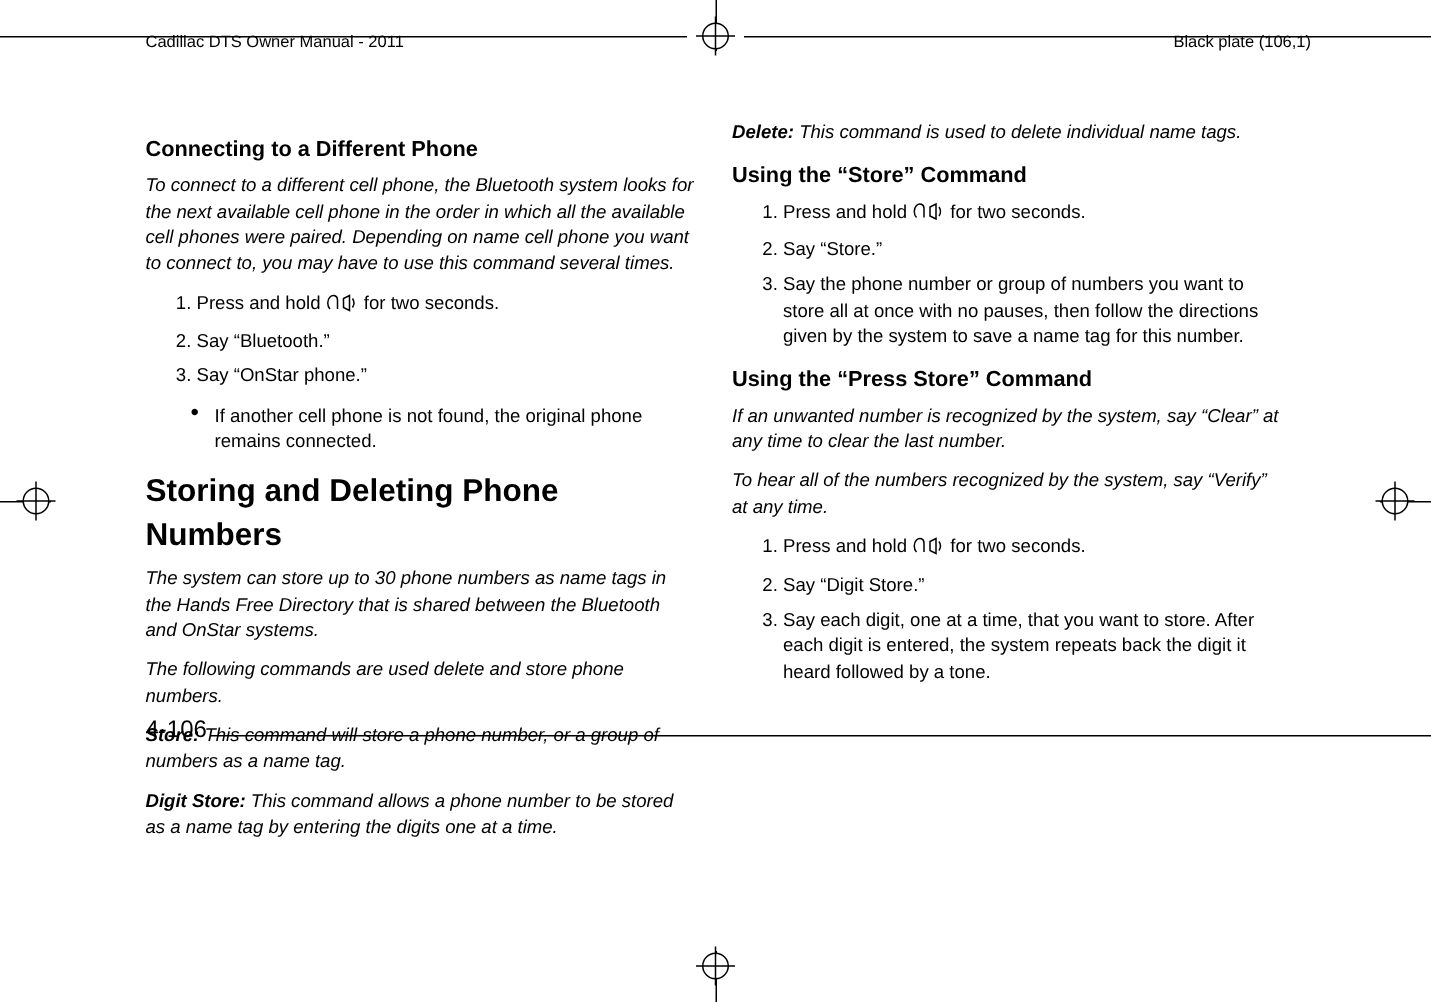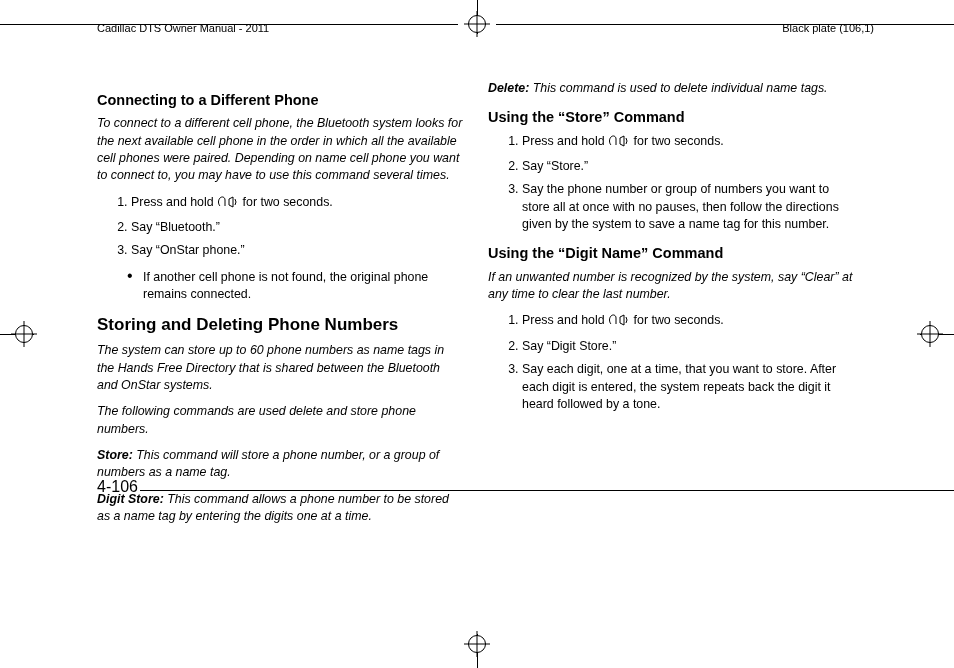--- a/index.html
+++ b/index.html
@@ -13,21 +13,21 @@
   .reg-circ::before, .reg-circ::after { content: ""; position: absolute; background: #000; }
   .reg-circ::before { left: 50%; top: -5px; bottom: -5px; width: 1px; transform: translateX(-0.5px); }
   .reg-circ::after  { top: 50%; left: -5px; right: -5px; height: 1px; transform: translateY(-0.5px); }
 
   
   .hdr { position: absolute; top: 18px; left: 97px; right: 80px; height: 20px; font-size: 11px; display: flex; justify-content: space-between; align-items: center; }
 
   
   .content { position: absolute; top: 80px; left: 97px; width: 760px; display: flex; gap: 24px; }
   .col { width: 367px; font-size: 12.4px; line-height: 1.4; }
-  .col h2 { font-size: 17px; font-weight: bold; margin: 6px 0 6px; }
+  .col h2 { font-size: 21px; font-weight: bold; margin: 6px 0 6px; }
   .col h3 { font-size: 14.5px; font-weight: bold; margin: 10px 0 5px; }
   .col p  { margin: 0 0 9px; font-style: italic; }
   .col ol { list-style: decimal; margin: 0 0 9px 0; padding-left: 34px; }
   .col ol li { padding-left: 0px; margin-bottom: 6px; }
   .col ul { list-style: none; margin: 2px 0 9px 0; padding-left: 46px; }
   .col ul li { position: relative; margin-bottom: 6px; }
   .col ul li::before { content: "•"; position: absolute; left: -16px; top: -4px; font-size: 16px; }
   .inline-bold { font-weight: bold; }
   .btn-ico { display: inline-block; vertical-align: -2px; }
 
@@ -70,42 +70,43 @@
                 <path d="M18 3 Q20 6 18 9" fill="none" stroke="#000" stroke-width="1"></path>
               </svg></span><span> for two seconds.</span></li>
       <li>Say “Bluetooth.”</li>
       <li>Say “OnStar phone.”</li>
     </ol>
     <ul>
       <li>If another cell phone is not found, the original phone remains connected.</li>
     </ul>
 
     <h2>Storing and Deleting Phone Numbers</h2>
-    <p>The system can store up to 60 phone numbers as name tags in the Hands Free Directory that is shared between the Bluetooth and OnStar systems.</p>
+    <p>The system can store up to 30 phone numbers as name tags in the Hands Free Directory that is shared between the Bluetooth and OnStar systems.</p>
     <p>The following commands are used delete and store phone numbers.</p>
     <p><span class="inline-bold">Store:</span><span> This command will store a phone number, or a group of numbers as a name tag.</span></p>
     <p><span class="inline-bold">Digit Store:</span><span> This command allows a phone number to be stored as a name tag by entering the digits one at a time.</span></p>
   </div>
 
   <div class="col">
     <p><span class="inline-bold">Delete:</span><span> This command is used to delete individual name tags.</span></p>
 
     <h3>Using the “Store” Command</h3>
     <ol>
       <li><span>Press and hold </span><span class="btn-ico"><svg width="22" height="12" viewBox="0 0 22 12">
                 <path d="M3 10 C1 8 1 4 3 2 C5 0 8 1 8 4 L8 10" fill="none" stroke="#000" stroke-width="1"></path>
                 <path d="M12 3 L12 9 L16 11 L16 1 Z" fill="none" stroke="#000" stroke-width="1"></path>
                 <path d="M18 3 Q20 6 18 9" fill="none" stroke="#000" stroke-width="1"></path>
               </svg></span><span> for two seconds.</span></li>
       <li>Say “Store.”</li>
       <li>Say the phone number or group of numbers you want to store all at once with no pauses, then follow the directions given by the system to save a name tag for this number.</li>
     </ol>
 
-    <h3>Using the “Digit Name” Command</h3>
+    <h3>Using the “Press Store” Command</h3>
     <p>If an unwanted number is recognized by the system, say “Clear” at any time to clear the last number.</p>
+    <p>To hear all of the numbers recognized by the system, say “Verify” at any time.</p>
     <ol>
       <li><span>Press and hold </span><span class="btn-ico"><svg width="22" height="12" viewBox="0 0 22 12">
                 <path d="M3 10 C1 8 1 4 3 2 C5 0 8 1 8 4 L8 10" fill="none" stroke="#000" stroke-width="1"></path>
                 <path d="M12 3 L12 9 L16 11 L16 1 Z" fill="none" stroke="#000" stroke-width="1"></path>
                 <path d="M18 3 Q20 6 18 9" fill="none" stroke="#000" stroke-width="1"></path>
               </svg></span><span> for two seconds.</span></li>
       <li>Say “Digit Store.”</li>
       <li>Say each digit, one at a time, that you want to store. After each digit is entered, the system repeats back the digit it heard followed by a tone.</li>
     </ol>
   </div>

